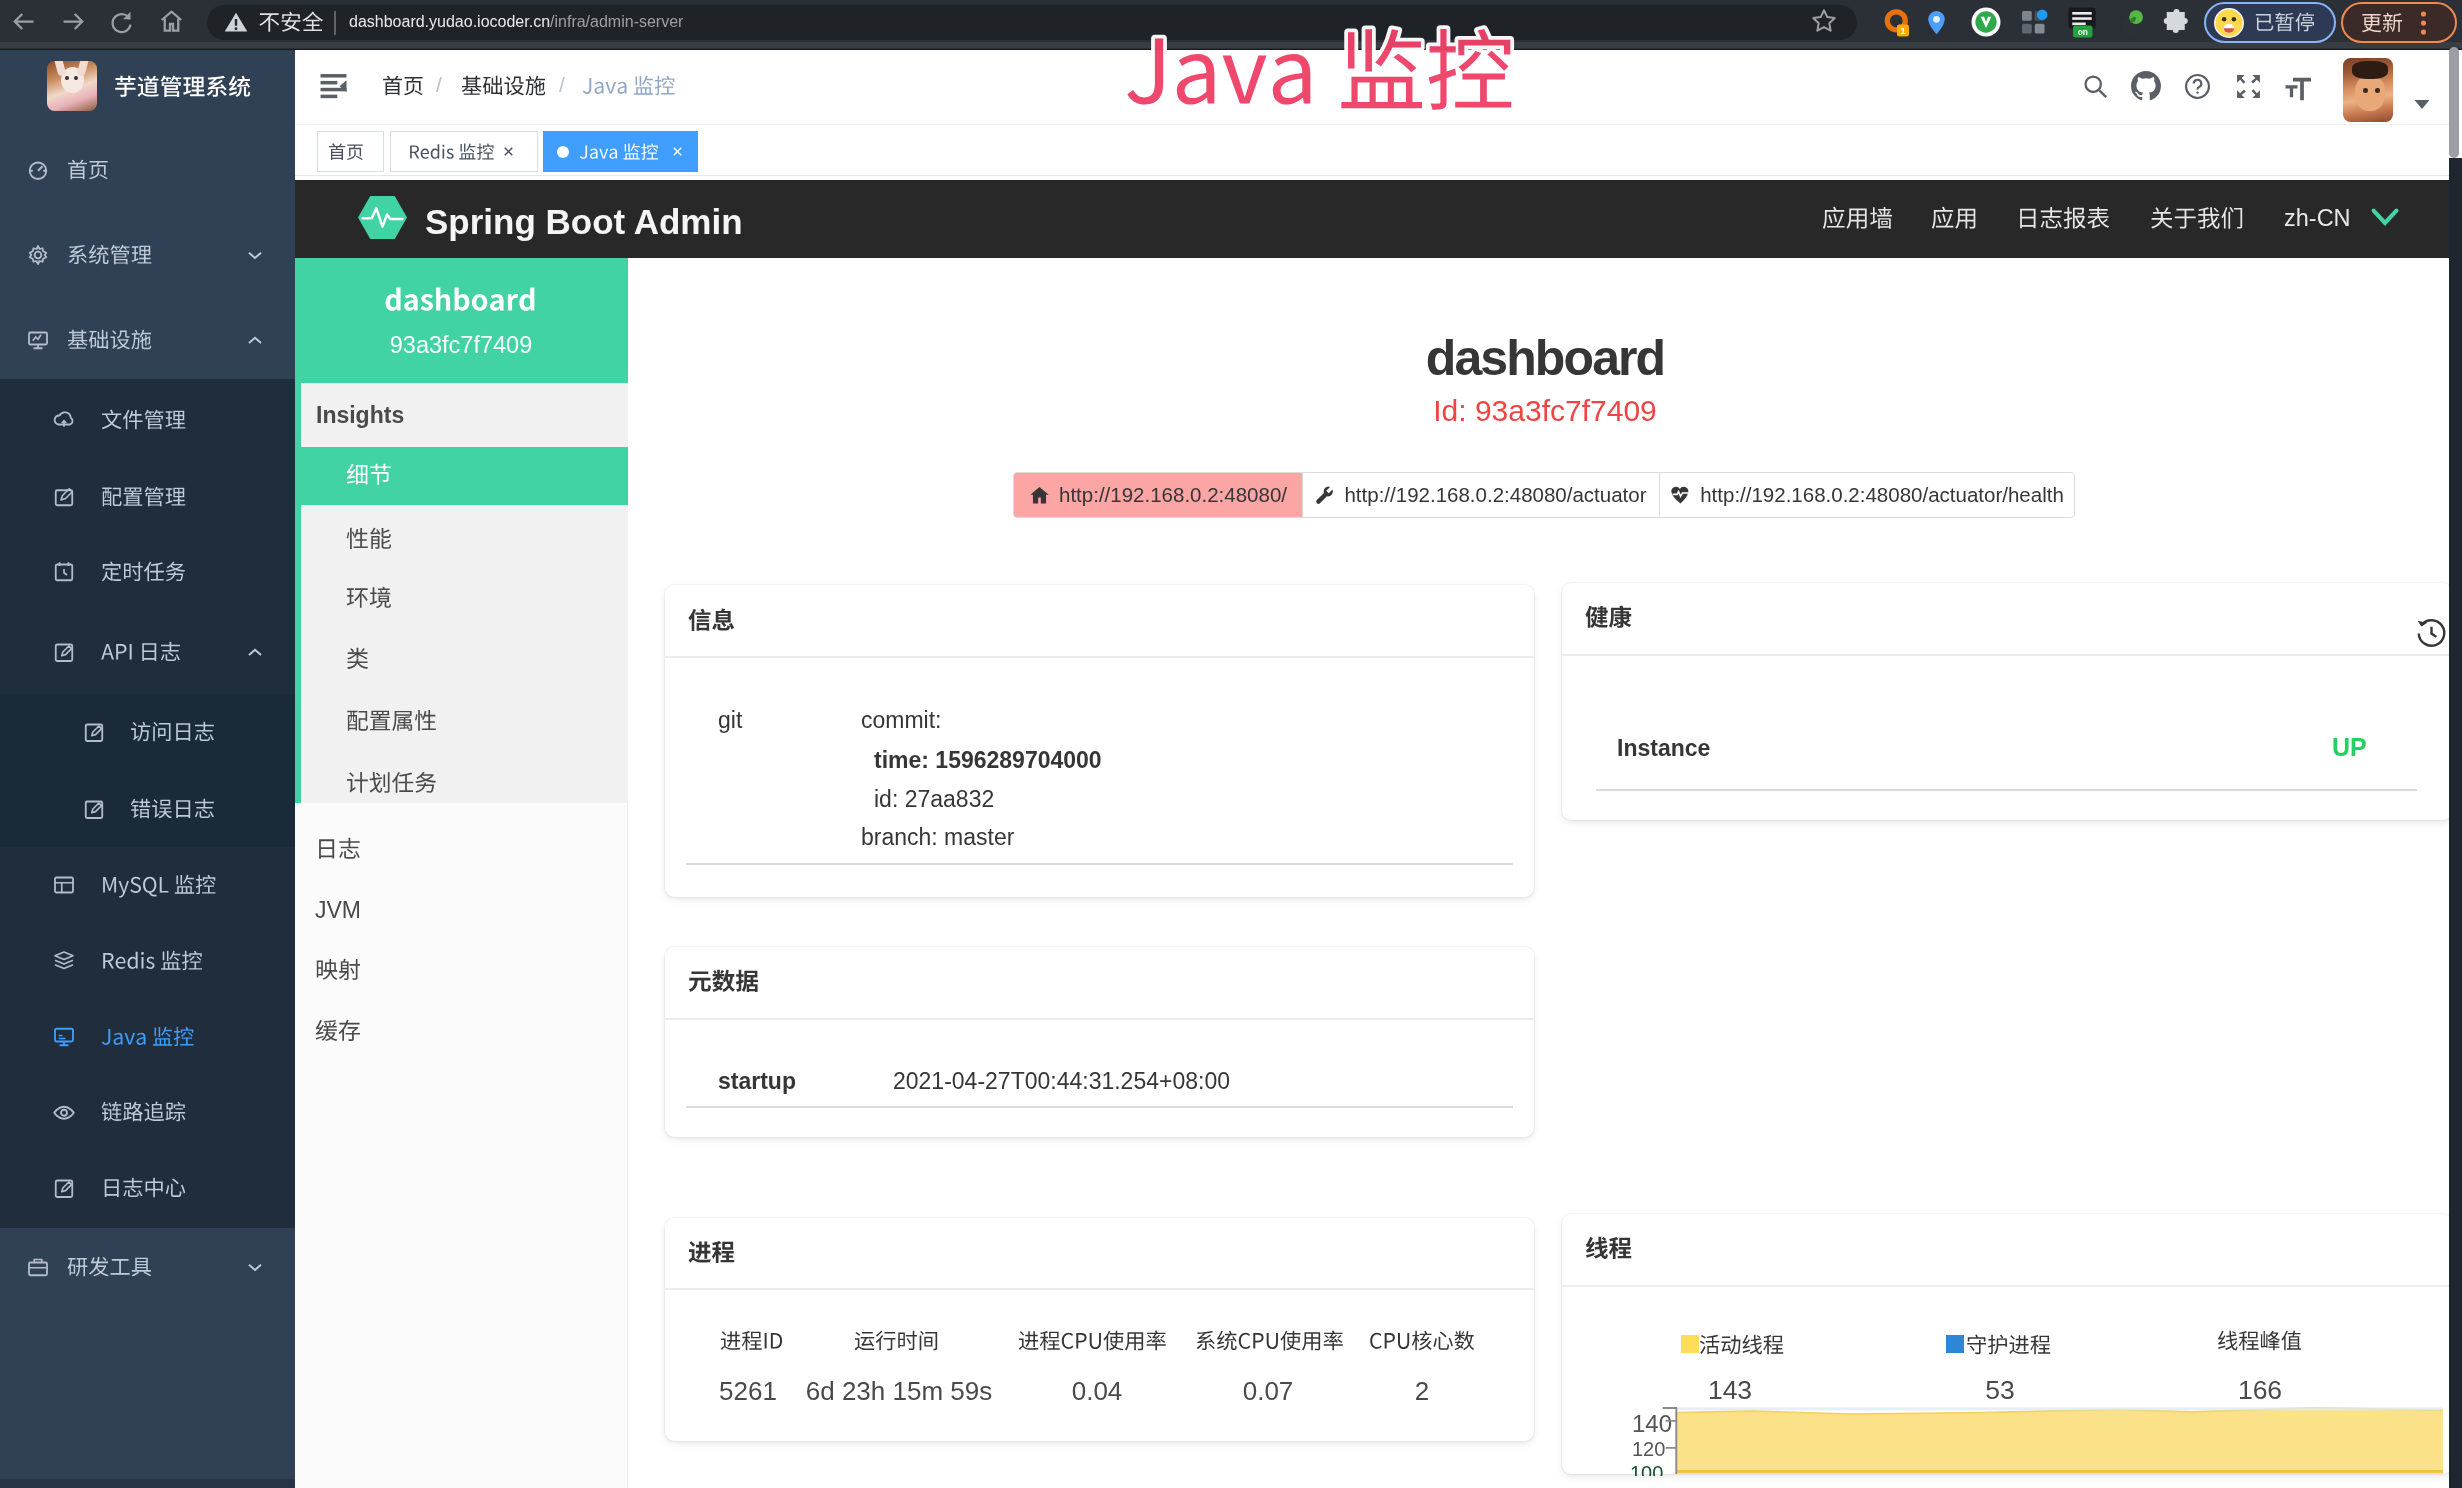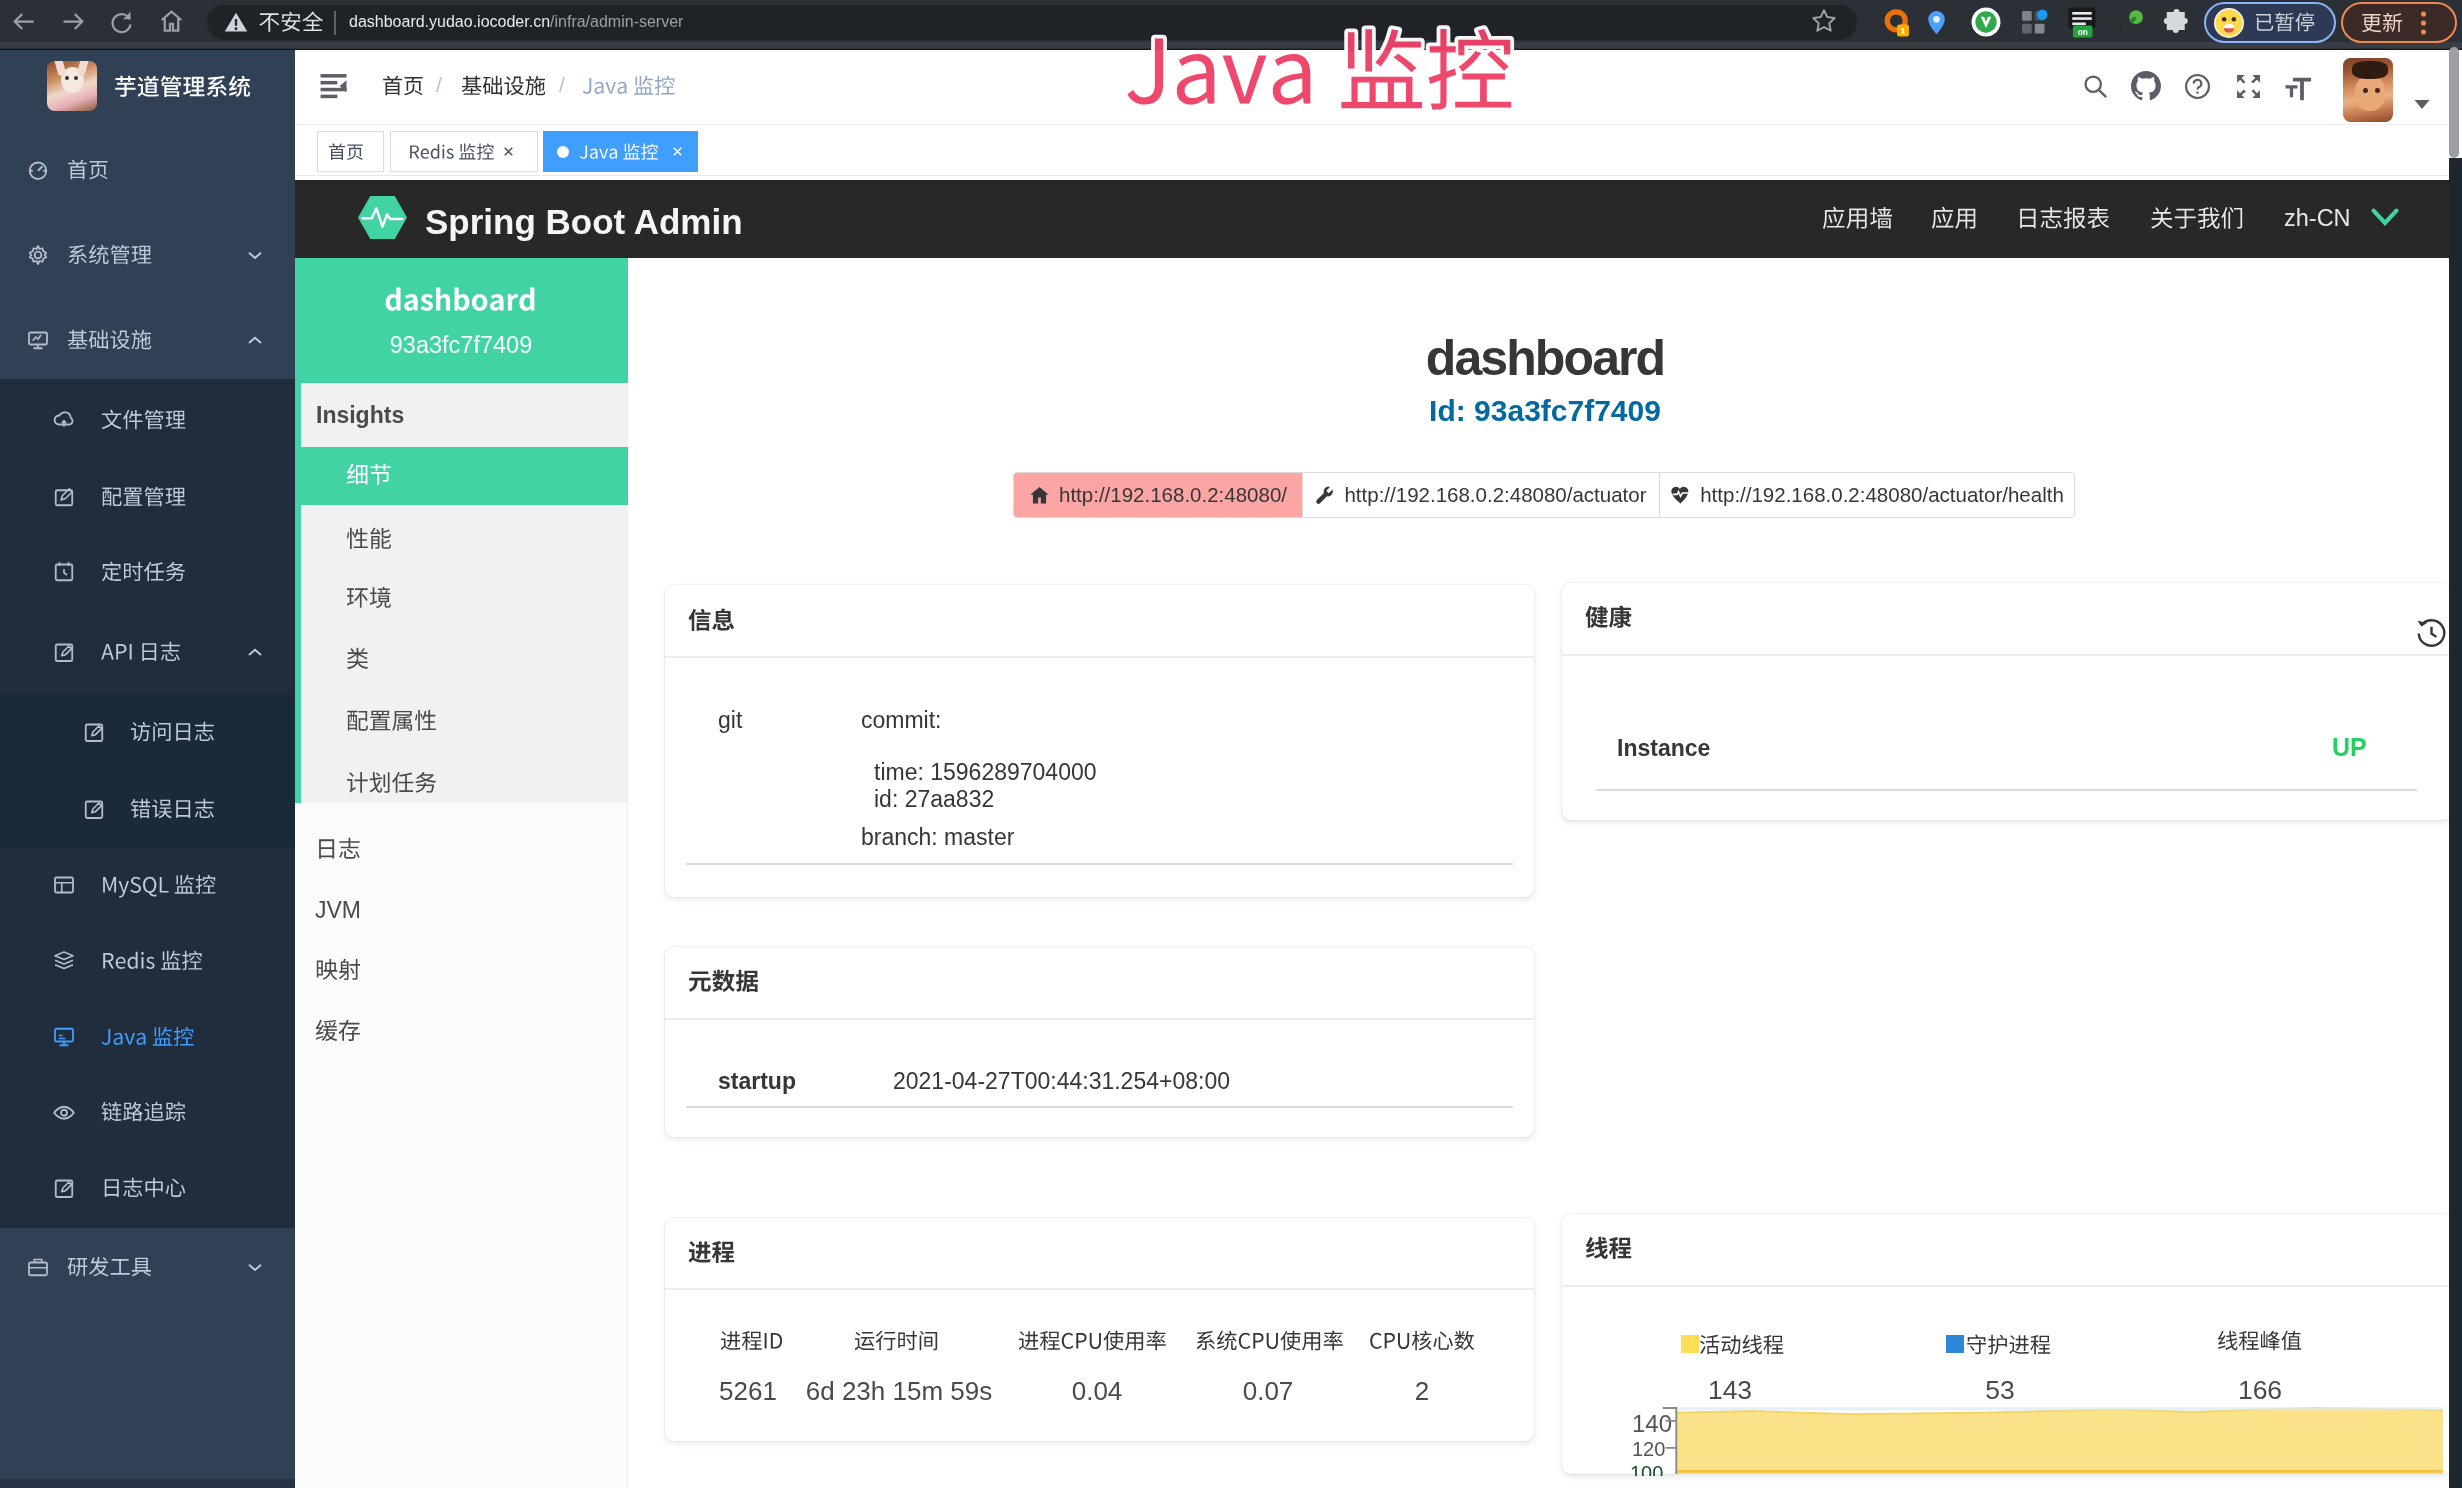--- a/index.html
+++ b/index.html
@@ -348,21 +348,21 @@
     <path d="M7.6 -10.6H22.6V-2.1H7.6ZM7.6 -12.8V-20.9H22.6V-12.8ZM5.3 -23.2V2.1H7.6V0.1H22.6V1.9H25V-23.2Z M38.1 -7.7V-1.1C38.1 1.3 39 2 42.5 2C43.2 2 48.5 2 49.3 2C52.2 2 53 1 53.3 -2.9C52.6 -3.1 51.7 -3.4 51.2 -3.8C51.1 -0.6 50.8 -0.1 49.2 -0.1C48 -0.1 43.5 -0.1 42.6 -0.1C40.7 -0.1 40.4 -0.3 40.4 -1.2V-7.7ZM41.3 -9.5C43.8 -8 46.7 -5.8 48 -4.3L49.7 -5.8C48.2 -7.4 45.3 -9.4 42.9 -10.8ZM52.3 -7C53.8 -4.4 55.5 -1 56.2 1.1L58.4 0.1C57.6 -1.9 55.9 -5.2 54.4 -7.7ZM34.5 -7.4C33.9 -5.1 32.9 -2 31.5 -0.1L33.5 0.9C34.9 -1.1 35.9 -4.3 36.5 -6.7ZM43.8 -25.2V-20.9H31.7V-18.7H43.8V-13.6H33.6V-11.5H56.6V-13.6H46.1V-18.7H58.4V-20.9H46.1V-25.2Z" fill="#4a4a4a"></path>
   </svg>
 <div style="position:absolute;left:315px;top:899px;font-size:23px;color:#4a4a4a;font-weight:400;line-height:23px;white-space:nowrap;">JVM</div>
 <svg style="position:absolute;left:315px;top:957px;overflow:visible" width="46" height="28" viewBox="0 -27.6 60 36.6">
     <path d="M18.9 -25.1V-20.4H13.1V-10.5H11.1V-8.4H18.4C17.6 -4.8 15.4 -1.6 9.8 0.7C10.3 1.1 10.9 1.9 11.2 2.3C16.6 0.1 19.1 -3.1 20.2 -6.6C21.6 -2.4 24 0.7 27.6 2.5C27.9 1.9 28.6 1.1 29.1 0.7C25.4 -0.9 22.9 -4.2 21.6 -8.4H29V-10.5H27.2V-20.4H21V-25.1ZM15.2 -10.5V-18.3H18.9V-13.6C18.9 -12.5 18.9 -11.5 18.8 -10.5ZM25.1 -10.5H20.8C20.9 -11.5 21 -12.5 21 -13.6V-18.3H25.1ZM8.1 -12.3V-5.3H4.3V-12.3ZM8.1 -14.3H4.3V-21H8.1ZM2.3 -23V-0.8H4.3V-3.3H10.2V-23Z M46 -12.6C47.5 -10.5 49 -7.5 49.5 -5.5L51.4 -6.4C50.8 -8.4 49.3 -11.2 47.7 -13.4ZM35.7 -15.9H41.7V-13.4H35.7ZM35.7 -17.6V-20H41.7V-17.6ZM35.7 -11.7H41.7V-9.2H35.7ZM31.6 -9.2V-7.1H39.2C37.1 -4.4 34.1 -2.1 30.9 -0.6C31.4 -0.2 32.2 0.6 32.5 1C35.9 -0.9 39.3 -3.7 41.6 -7.1H41.7V-0.1C41.7 0.3 41.5 0.4 41.1 0.4C40.6 0.5 39.2 0.5 37.7 0.4C38 1 38.3 1.9 38.4 2.4C40.5 2.4 41.9 2.4 42.7 2.1C43.5 1.7 43.8 1.1 43.8 -0.1V-21.8H38.9C39.3 -22.7 39.8 -23.8 40.2 -24.9L37.9 -25.2C37.7 -24.2 37.3 -22.9 36.8 -21.8H33.7V-9.2ZM53.3 -25.1V-18.3H44.9V-16.1H53.3V-0.4C53.3 0.1 53.1 0.2 52.6 0.3C52.1 0.3 50.4 0.3 48.6 0.2C48.9 0.8 49.2 1.8 49.3 2.4C51.8 2.4 53.3 2.3 54.2 1.9C55.1 1.6 55.5 1 55.5 -0.4V-16.1H58.7V-18.3H55.5V-25.1Z" fill="#4a4a4a"></path>
   </svg>
 <svg style="position:absolute;left:315px;top:1018px;overflow:visible" width="46" height="28" viewBox="0 -27.6 60 36.6">
     <path d="M1.1 -1.6 1.6 0.7C4.2 -0.3 7.8 -1.5 11.2 -2.7L10.8 -4.5C7.2 -3.4 3.5 -2.2 1.1 -1.6ZM18 -21.5C18.3 -20.2 18.7 -18.5 18.8 -17.5L20.7 -17.9C20.6 -18.9 20.2 -20.6 19.8 -21.8ZM26.4 -25C22.9 -24.2 16.5 -23.7 11.2 -23.5C11.5 -23 11.7 -22.3 11.8 -21.8C17.1 -21.9 23.6 -22.4 27.7 -23.3ZM1.7 -12.7C2.1 -12.9 2.9 -13.1 6.5 -13.5C5.2 -11.6 4 -10.1 3.5 -9.5C2.5 -8.5 1.8 -7.7 1.2 -7.6C1.4 -7 1.8 -6 1.9 -5.5C2.5 -5.9 3.5 -6.1 11 -7.7C11 -8.2 10.9 -9 11 -9.6L5.1 -8.5C7.4 -11.2 9.7 -14.4 11.6 -17.7L9.8 -18.8C9.2 -17.7 8.5 -16.6 7.9 -15.5L4 -15.2C5.8 -17.8 7.6 -21.1 8.9 -24.3L6.7 -25.2C5.5 -21.6 3.3 -17.7 2.6 -16.7C2 -15.7 1.5 -15 0.9 -14.9C1.2 -14.3 1.6 -13.2 1.7 -12.7ZM12.6 -20.9C13.1 -19.7 13.7 -18.1 14 -17.1L15.8 -17.7C15.6 -18.7 14.9 -20.2 14.3 -21.4ZM25.2 -22.2C24.6 -20.7 23.4 -18.6 22.4 -17.1H11.7V-15.2H15.3L15.1 -12.9H10.5V-10.9H14.8C14.1 -6.6 12.5 -1.9 8.5 0.8C9 1.1 9.7 1.8 10 2.3C12.8 0.4 14.5 -2.4 15.6 -5.4C16.6 -3.9 17.7 -2.6 19.1 -1.6C17.3 -0.5 15.2 0.2 13 0.8C13.3 1.1 14 2 14.2 2.5C16.6 1.9 18.8 1 20.8 -0.3C22.8 1 25.2 1.9 27.8 2.5C28.1 1.9 28.7 1 29.2 0.6C26.7 0.1 24.4 -0.7 22.5 -1.7C24.3 -3.4 25.7 -5.6 26.6 -8.4L25.4 -9L25 -8.9H16.6L17 -10.9H28.6V-12.9H17.3L17.5 -15.2H28.2V-17.1H24.6C25.5 -18.4 26.5 -20 27.3 -21.5ZM16.8 -7.2H24C23.2 -5.4 22.1 -4 20.8 -2.8C19.1 -4 17.7 -5.5 16.8 -7.2Z M48.4 -10.5V-8H40V-5.9H48.4V-0.3C48.4 0.1 48.3 0.2 47.8 0.3C47.2 0.3 45.4 0.3 43.4 0.2C43.7 0.9 44 1.7 44.1 2.4C46.7 2.4 48.4 2.4 49.4 2C50.4 1.7 50.7 1.1 50.7 -0.3V-5.9H58.7V-8H50.7V-9.7C52.9 -11.1 55.2 -13 56.8 -14.8L55.4 -15.9L54.9 -15.8H42.6V-13.7H52.8C51.5 -12.5 49.9 -11.2 48.4 -10.5ZM41.5 -25.2C41.2 -23.9 40.8 -22.6 40.3 -21.3H31.9V-19.1H39.3C37.4 -15 34.6 -11.1 30.9 -8.5C31.3 -8 31.8 -7 32.1 -6.5C33.4 -7.4 34.6 -8.5 35.6 -9.6V2.3H37.9V-12.3C39.5 -14.4 40.7 -16.7 41.8 -19.1H58.2V-21.3H42.7C43.1 -22.4 43.5 -23.5 43.9 -24.6Z" fill="#4a4a4a"></path>
   </svg>
 <div style="position:absolute;left:1545px;top:333px;transform:translateX(-50%);font-size:50px;color:#363636;font-weight:700;line-height:50px;white-space:nowrap;letter-spacing:-1.9px">dashboard</div>
-<div style="position:absolute;left:1545px;top:396px;transform:translateX(-50%);font-size:30px;color:#0369a1;font-weight:700;line-height:30px;white-space:nowrap;">Id: 93a3fc7f7409</div>
+<div style="position:absolute;left:1545px;top:396px;transform:translateX(-50%);font-size:30px;color:#ef4444;font-weight:400;line-height:30px;white-space:nowrap;">Id: 93a3fc7f7409</div>
 <div class="abs" style="left:1013px;top:472px;width:290px;border-radius:4.6px 0 0 4.6px;height:46px;background:#fca5a5;border:1.5px solid #dbdbdb;display:flex;align-items:center;justify-content:center;font-size:20.5px;color:#363636;gap:9px">
     <svg width="21" height="21" viewBox="0 0 32 32" fill="#363636">
       <path d="M16 3L2 15h4v13h8v-9h4v9h8V15h4z"></path>
     </svg>
     <span>http://192.168.0.2:48080/</span>
   </div>
 <div class="abs" style="left:1302px;top:472px;width:358px;height:46px;background:#fff;border:1.5px solid #dbdbdb;display:flex;align-items:center;justify-content:center;font-size:20.5px;color:#363636;gap:9px">
     <svg width="20" height="20" viewBox="0 0 32 32" fill="#363636">
       <path d="M28 7l-6 6-4-4 6-6a8 8 0 0 0-10 10L3 24a3 3 0 0 0 5 5l11-11a8 8 0 0 0 9-11z"></path>
     </svg>
@@ -375,21 +375,21 @@
     </svg>
     <span>http://192.168.0.2:48080/actuator/health</span>
   </div>
 <div style="position:absolute;left:665px;top:585px;width:869px;height:312px;background:#fff;border-radius:9px;box-shadow:0 3px 7.6px rgba(10,10,10,.09), 0 0 0 0.8px rgba(10,10,10,.05)"></div>
 <div style="position:absolute;left:665px;top:656px;width:869px;height:1.5px;background:#ededed"></div>
 <svg style="position:absolute;left:688px;top:607px;overflow:visible" width="47" height="29" viewBox="0 -28.5 62 37.8">
     <path d="M11.9 -16.8V-13.9H27.5V-16.8ZM11.9 -12.3V-9.4H27.5V-12.3ZM11.4 -7.7V2.7H14.6V1.8H24.6V2.6H27.9V-7.7ZM14.6 -1.2V-4.7H24.6V-1.2ZM16.7 -25.2C17.4 -24.1 18.2 -22.6 18.6 -21.5H9.7V-18.5H29.8V-21.5H20.3L22.1 -22.3C21.7 -23.4 20.7 -25.1 19.9 -26.4ZM7.3 -26.2C5.8 -21.8 3.3 -17.4 0.7 -14.6C1.3 -13.7 2.3 -11.7 2.6 -10.9C3.4 -11.8 4.2 -12.8 4.9 -13.8V2.9H8.3V-19.7C9.2 -21.5 10 -23.4 10.6 -25.2Z M40.2 -16.7H52.5V-15.3H40.2ZM40.2 -12.6H52.5V-11.2H40.2ZM40.2 -20.8H52.5V-19.3H40.2ZM38.8 -6.4V-2.1C38.8 1.2 39.9 2.2 44.3 2.2C45.2 2.2 49.3 2.2 50.3 2.2C53.8 2.2 54.8 1.2 55.3 -3.2C54.3 -3.4 52.7 -3.9 51.9 -4.5C51.7 -1.6 51.5 -1.1 50 -1.1C48.9 -1.1 45.5 -1.1 44.7 -1.1C42.9 -1.1 42.6 -1.2 42.6 -2.2V-6.4ZM54 -6.1C55.4 -4 56.8 -1.1 57.2 0.7L60.8 -0.9C60.2 -2.8 58.7 -5.5 57.3 -7.5ZM34.9 -6.9C34.2 -4.8 33 -2.2 31.9 -0.4L35.4 1.3C36.4 -0.6 37.4 -3.4 38.2 -5.5ZM43.8 -7.3C45.3 -5.9 46.9 -3.8 47.5 -2.4L50.6 -4.2C49.9 -5.4 48.6 -7 47.3 -8.3H56.3V-23.6H47.7C48.2 -24.3 48.7 -25.2 49.1 -26.1L44.6 -26.7C44.4 -25.8 44.1 -24.6 43.8 -23.6H36.6V-8.3H45.6Z" fill="#363636"></path>
   </svg>
 <div style="position:absolute;left:718px;top:709px;font-size:23px;color:#363636;font-weight:400;line-height:23px;white-space:nowrap;">git</div>
 <div style="position:absolute;left:861px;top:709px;font-size:23px;color:#363636;font-weight:400;line-height:23px;white-space:nowrap;">commit:</div>
-<div style="position:absolute;left:874px;top:749px;font-size:23px;color:#363636;font-weight:400;line-height:23px;white-space:nowrap;margin-top:12px;">time: 1596289704000</div>
+<div style="position:absolute;left:874px;top:749px;font-size:23px;color:#363636;font-weight:700;line-height:23px;white-space:nowrap;">time: 1596289704000</div>
 <div style="position:absolute;left:874px;top:788px;font-size:23px;color:#363636;font-weight:400;line-height:23px;white-space:nowrap;">id: 27aa832</div>
 <div style="position:absolute;left:861px;top:826px;font-size:23px;color:#363636;font-weight:400;line-height:23px;white-space:nowrap;">branch: master</div>
 <div style="position:absolute;left:686px;top:863px;width:827px;height:1.5px;background:#dbdbdb"></div>
 <div style="position:absolute;left:1562px;top:583px;width:890px;height:237px;background:#fff;border-radius:9px;box-shadow:0 3px 7.6px rgba(10,10,10,.09), 0 0 0 0.8px rgba(10,10,10,.05)"></div>
 <div style="position:absolute;left:1562px;top:654px;width:890px;height:1.5px;background:#ededed"></div>
 <svg style="position:absolute;left:1585px;top:604px;overflow:visible" width="47" height="29" viewBox="0 -28.5 62 37.8">
     <path d="M9 -11.5C9 -11.8 9.5 -12.2 10 -12.5H12.8C12.6 -10.3 12.2 -8.4 11.7 -6.7C11.2 -7.7 10.7 -8.9 10.4 -10.2L7.8 -9.4C8.5 -6.9 9.3 -5 10.3 -3.4C9.4 -1.8 8.3 -0.6 6.9 0.4V-19.5C7.7 -21.4 8.4 -23.4 8.9 -25.4L5.6 -26.3C4.5 -22 2.7 -17.7 0.6 -14.8C1.2 -13.9 2 -11.7 2.3 -10.8C2.8 -11.4 3.3 -12.1 3.7 -12.9V2.7H6.9V0.7C7.6 1.1 8.7 2.2 9.2 2.8C10.4 1.9 11.5 0.7 12.4 -0.8C15.1 1.6 18.6 2.2 22.8 2.2H29C29.2 1.3 29.7 -0.2 30.1 -1C28.5 -0.9 24.2 -0.9 22.9 -0.9C19.4 -0.9 16.2 -1.4 13.8 -3.7C15 -6.6 15.7 -10.4 16.2 -14.9L14.2 -15.3L13.6 -15.3H12.6C13.9 -17.6 15.2 -20.5 16.3 -23.4L14.2 -24.8L13.2 -24.4H8.7V-21.2H12C11.1 -18.8 10 -16.8 9.6 -16.1C9.1 -15.2 8.2 -14.2 7.6 -14C8 -13.4 8.8 -12.1 9 -11.5ZM16.9 -24V-21.5H20.2V-20H15.6V-17.3H20.2V-15.6H16.9V-13.1H20.2V-11.6H16.7V-8.8H20.2V-7.3H16V-4.4H20.2V-1.6H23.3V-4.4H29.1V-7.3H23.3V-8.8H28.3V-11.6H23.3V-13.1H28.2V-17.3H30.1V-20H28.2V-24H23.3V-26.1H20.2V-24ZM23.3 -17.3H25.4V-15.6H23.3ZM23.3 -20V-21.5H25.4V-20Z M54.7 -12.7V-11.2H50.6V-12.7ZM54.7 -15.3H50.6V-16.6H54.7ZM45.3 -25.8 46.2 -23.9H34.4V-14.9C34.4 -10.3 34.2 -3.8 31.7 0.7C32.5 1 34 2 34.7 2.7C37.5 -2.2 37.9 -9.8 37.9 -14.9V-20.7H46.8V-19.1H39.8V-16.6H46.8V-15.3H38.5V-12.7H46.8V-11.2H39.4V-8.7H40.2L38.6 -6.9C39.9 -6.1 41.7 -4.9 42.7 -4.1C40.6 -3.3 38.7 -2.6 37.2 -2.1L38.6 0.9C41 -0.2 43.9 -1.5 46.8 -2.9V-0.8C46.8 -0.3 46.6 -0.2 46.1 -0.2C45.6 -0.1 43.6 -0.1 42.1 -0.2C42.6 0.7 43.1 2 43.2 2.9C45.9 2.9 47.6 2.8 48.9 2.4C50.2 1.9 50.6 1.1 50.6 -0.8V-3.7C52.7 -1.2 55.5 0.5 58.9 1.5C59.4 0.6 60.4 -0.8 61.1 -1.5C58.8 -1.9 56.7 -2.7 55 -3.8C56.5 -4.6 58.2 -5.5 59.7 -6.5L57 -8.7H58.2V-12.4H61V-15.6H58.2V-19.1H50.6V-20.7H60.7V-23.9H50.5C50.1 -24.8 49.5 -25.9 49 -26.7ZM46.8 -8.7V-5.7L43.4 -4.4L45 -6.2C44.1 -6.9 42.5 -7.9 41.1 -8.7ZM50.6 -8.7H56.9C55.8 -7.7 54.1 -6.5 52.7 -5.6C51.8 -6.4 51.1 -7.3 50.6 -8.3Z" fill="#363636"></path>
   </svg>
 <svg class="abs" style="left:2415px;top:617px" width="33" height="33" viewBox="0 0 44 44" fill="none" stroke="#363636" stroke-width="3.2">
     <path d="M8.5 11A17 17 0 1 1 5 22"></path>

